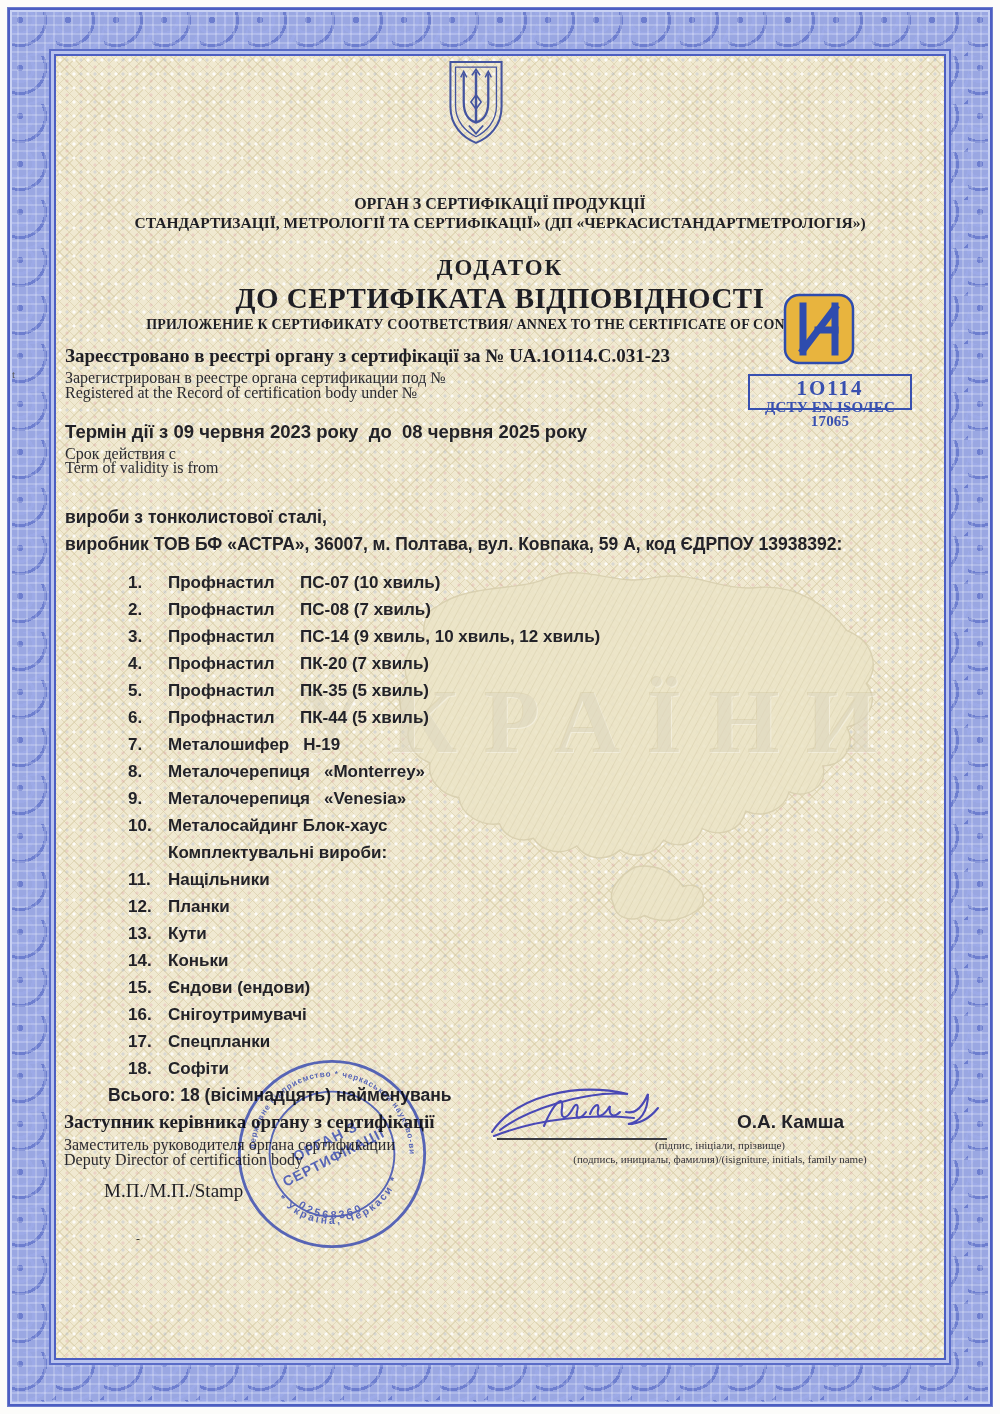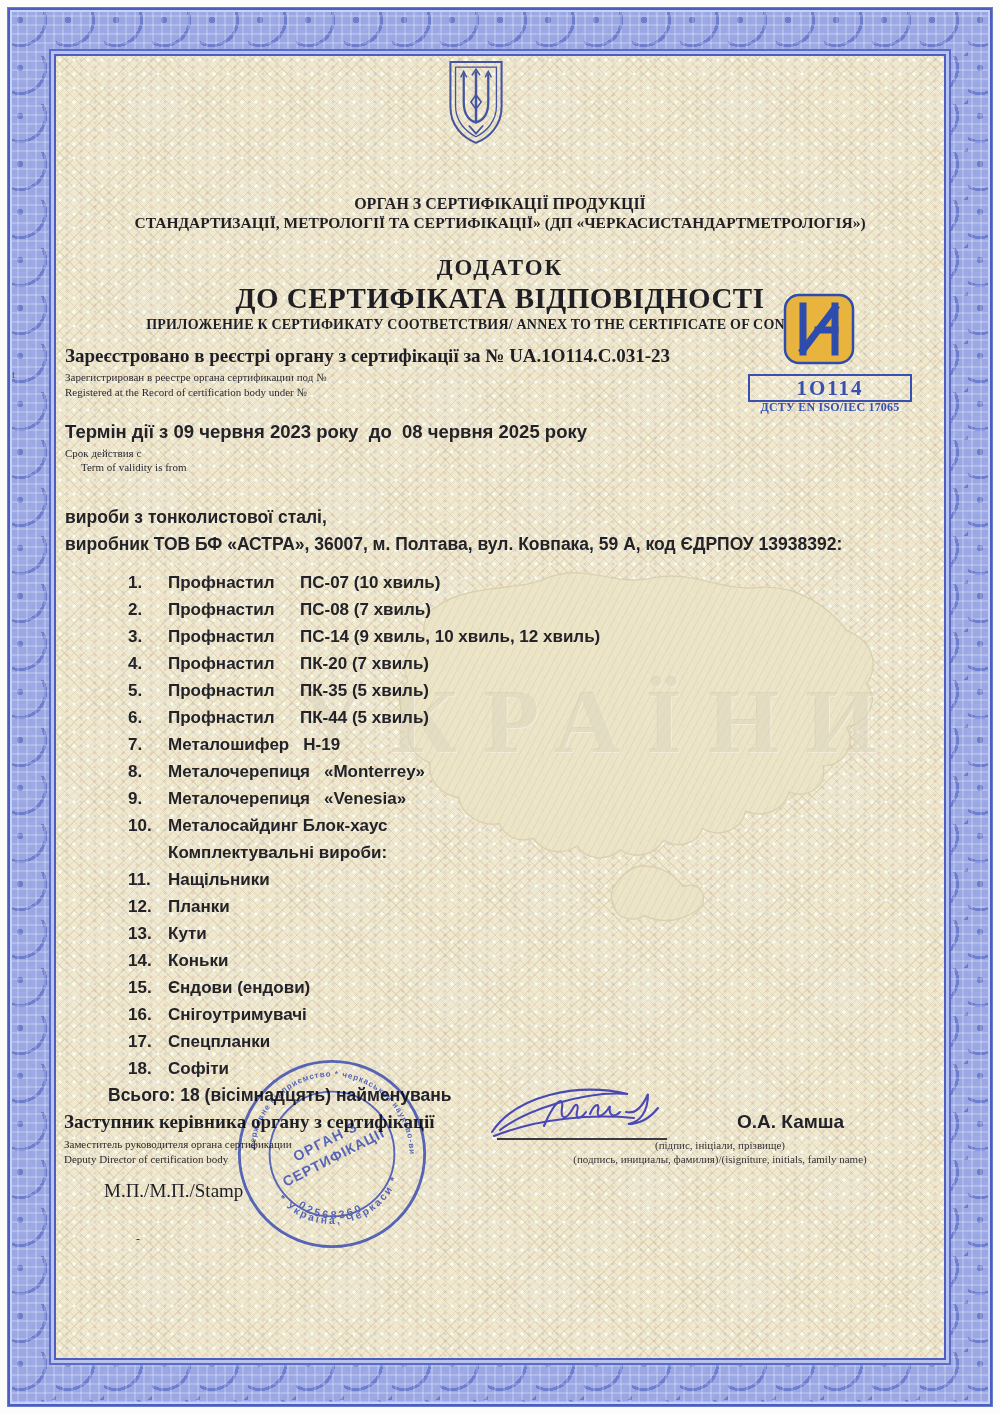--- a/index.html
+++ b/index.html
@@ -30,62 +30,62 @@
       repeating-linear-gradient(45deg, rgba(212,200,160,0.5) 0 1px, transparent 1px 7px),
       repeating-linear-gradient(-45deg, rgba(212,200,160,0.5) 0 1px, transparent 1px 7px);
     background-size:14px 14px,14px 14px,14px 14px,auto,auto;
     box-shadow: 0 0 0 2px #4c5ec2, 0 0 0 5px #b9c3ee, 0 0 0 7px #5a6cc8;
   }
   .content{position:absolute; inset:0; z-index:5;}
   .abs{position:absolute;}
   .ctr{left:60px; right:60px; text-align:center;}
   .serifB{font-family:"Liberation Serif",serif; font-weight:bold;}
   .sansB{font-family:"Liberation Sans",sans-serif; font-weight:bold;}
-  .small{font-size:11px; line-height:15px; color:#2a2a30;}
+  .small{font-size:16px; line-height:15px; color:#2a2a30;}
   
   .h-min{top:137px; font-size:17.5px; letter-spacing:.3px;}
   .h-l2{top:158px; font-size:15.5px;}
   .h-l3{top:176px; font-size:15.5px;margin-top:38px;}
   .h-l4{top:195px; font-size:16px;}
   
   .t1{top:255px; font-size:23px; letter-spacing:2px;}
   .t2{top:282px; font-size:29px; letter-spacing:.5px;}
   .t3{top:317px; font-size:14px; letter-spacing:.2px;}
   
   .regUk{left:65px; top:345px; font-size:19px; white-space:pre;}
   .regRu{left:65px; top:370px;}
   .regEn{left:65px; top:385px;}
   .valUk{left:65px; top:421px; font-size:18.5px; white-space:pre; color:#222228;}
   .valRu{left:65px; top:446px;}
-  .valEn{left:65px; top:460px;margin-left:16px;}
+  .valEn{left:65px; top:460px;}
   
   .prod{left:65px; top:504px; font-size:17.5px; line-height:27px; color:#222228;}
   
   .items{left:128px; top:573px; width:700px;}
   .irow{display:flex; height:27px; align-items:flex-start; font-family:"Liberation Sans",sans-serif; font-weight:bold; font-size:17px; color:#222228;}
   .i-num{width:40px; flex:none;}
   .i-name{min-width:118px; margin-right:14px; flex:none;}
   .total{left:108px; top:1085px; font-size:17.5px; color:#222228;}
   
   .posUk{left:64px; top:1111px; font-size:19px;}
   .posRu{left:64px; top:1137px;}
   .posEn{left:64px; top:1152px;}
   .mp{left:104px; top:1180px; font-size:19px; font-family:"Liberation Serif",serif;}
   .sig-line{left:497px; top:1138px; width:170px; border-bottom:2px solid #3a3a42;}
   .sig-name{left:737px; top:1111px; font-size:19px; color:#222228;}
   .caps{left:520px; top:1139px; width:400px; text-align:center; font-size:11px; line-height:13.5px; color:#33333b;}
   
   .naau{left:783px; top:293px;}
   .accbox{
-    left:748px; top:374px; width:164px; height:28px; box-sizing:border-box;
+    left:748px; top:374px; width:164px; height:36px; box-sizing:border-box;
     border:2px solid #3850b0; text-align:center; color:#3850b0;
     background:rgba(255,255,255,0.08);
   }
   .acc-code{font-size:21px; line-height:23px; letter-spacing:2px; font-weight:bold; margin-top:1px;}
-  .acc-std{font-size:12px; line-height:14px; font-weight:bold; letter-spacing:.2px;}
+  .acc-std{font-size:15px; line-height:14px; font-weight:bold; letter-spacing:.2px;}
   
   .wm-map{left:345px; top:545px; z-index:2; opacity:.9;}
   .wm-text{
     left:250px; top:668px; width:700px; z-index:2; text-align:center;
     font-family:"Liberation Serif",serif; font-weight:bold; font-size:92px; letter-spacing:26px;
     color:rgba(198,188,150,0.34); text-shadow:1px 1px 0 rgba(255,255,255,0.35);
   }
   .stamp{left:228px; top:1050px; z-index:6; mix-blend-mode:multiply;}
   .signature{left:488px; top:1078px; z-index:6;}
   .stray-t{left:12px; top:368px; font-size:11px; color:#555;}

